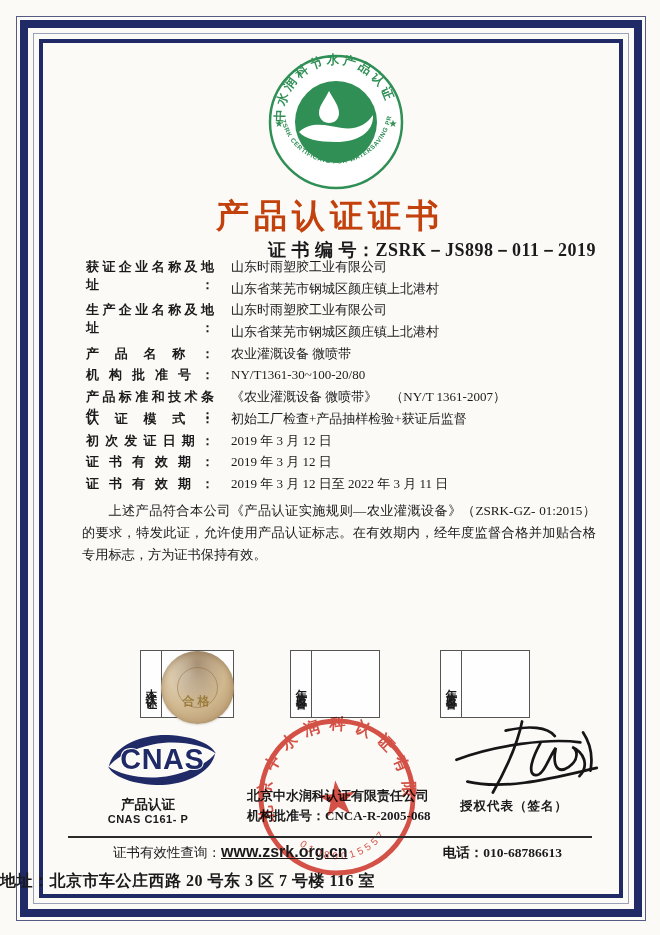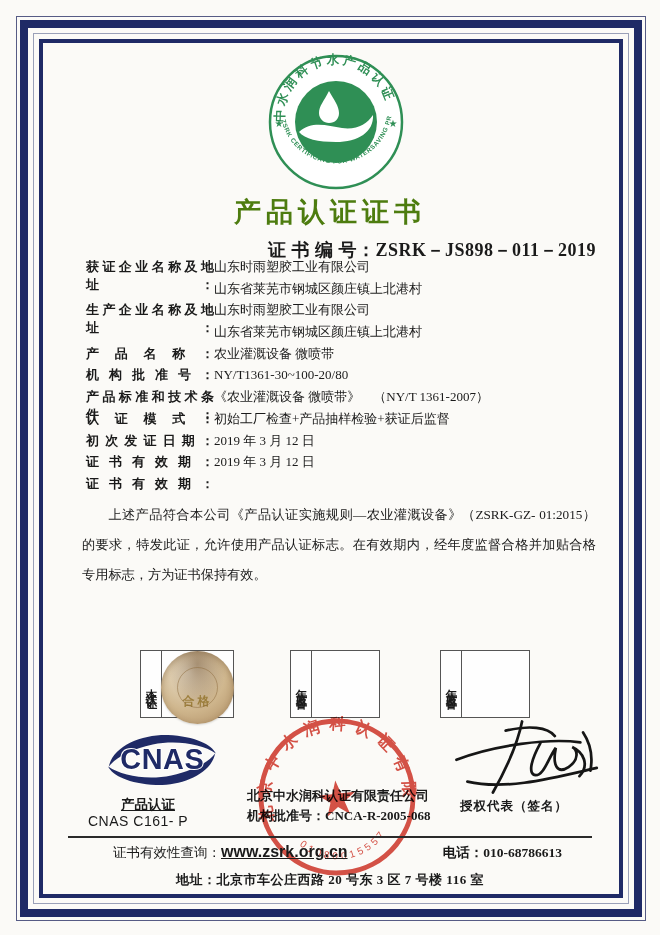--- a/index.html
+++ b/index.html
@@ -6,68 +6,68 @@
   .page{position:relative;width:660px;height:935px;background:#fbfaf7;overflow:hidden;
         font-family:"Liberation Serif","DejaVu Serif",serif;color:#1a1a1a;}
   
   .frame1{position:absolute;inset:16px 14px 14px 16px;border:1.5px solid #565b85;}
   .frame2{position:absolute;inset:20px 18px 18px 20px;border:8px solid #1f2a66;}
   .frame3{position:absolute;inset:33px 31px 31px 33px;border:1.5px solid #9aa0b8;}
   .frame4{position:absolute;inset:39px 37px 37px 39px;border:4px solid #1f2a66;}
 
   .abs{position:absolute;}
   .logo-wrap{left:266px;top:52px;width:140px;height:140px;}
-  .cert-title{left:0;right:0;top:194px;text-align:center;font-size:27px;font-weight:bold;
-              letter-spacing:5px;color:#4d7c0f;}
+  .cert-title{left:0;right:0;top:194px;text-align:center;font-size:33px;font-weight:bold;
+              letter-spacing:5px;color:#c2410c;}
   .cert-no{right:64px;top:238px;font-size:18px;font-weight:bold;letter-spacing:.5px;}
 
   .fields{left:86px;top:258px;width:512px;font-size:13px;}
-  .f-row{height:21.7px;display:flex;align-items:baseline;}
+  .f-row{height:21.7px;display:flex;align-items:baseline;gap:11px;}
   .f-label{display:inline-block;width:128px;font-weight:bold;text-align:justify;
            text-align-last:justify;flex:none;}
-  .f-value{white-space:nowrap;}
-
-  .statement{left:82px;top:500px;width:514px;font-size:13.2px;line-height:30px;
+  .f-value{margin-left:6px;white-space:nowrap;}
+
+  .statement{left:82px;top:500px;width:514px;font-size:13.2px;line-height:22px;
              text-align:justify;text-indent:2em;}
 
   .boxes-row .sbox{position:absolute;top:650px;height:66px;border:1.5px solid #555;
                    background:#fefefe;display:flex;}
   .sbox .vlab{width:21px;border-right:1.2px solid #555;font-size:11.5px;font-weight:bold;
               writing-mode:vertical-rl;text-orientation:upright;letter-spacing:3px;
               display:flex;align-items:center;justify-content:center;padding-top:4px;box-sizing:border-box;}
   .gold-seal{left:161px;top:651px;width:73px;height:73px;border-radius:50%;
              background:radial-gradient(circle at 38% 30%,#eadfca,#cfb68d 55%,#b99a70 85%,#ac8d63);
              box-shadow:inset 0 2px 6px rgba(90,60,30,.35),0 1px 2px rgba(0,0,0,.15);}
   .gold-seal::before{content:"";position:absolute;inset:0;border-radius:50%;
              background:radial-gradient(ellipse at 50% 18%,rgba(110,80,50,.5),rgba(110,80,50,0) 55%);}
   .gold-seal::after{content:"";position:absolute;inset:16px;border-radius:50%;
              border:1px solid rgba(140,105,60,.5);}
   .gold-seal .seal-txt{position:absolute;left:0;right:0;top:42px;text-align:center;
              font-size:12px;font-weight:bold;color:#95762f;letter-spacing:3px;opacity:.85;}
 
   .cnas-wrap{left:102px;top:724px;width:120px;text-align:center;}
-  .cnas-cap1{left:88px;top:796px;width:120px;text-align:center;font-size:13.5px;font-weight:bold;text-decoration:underline;}
-  .cnas-cap2{left:88px;top:813px;width:120px;font-size:14px;font-weight:normal;
+  .cnas-cap1{left:88px;top:796px;width:120px;text-align:center;font-size:13.5px;font-weight:bold;}
+  .cnas-cap2{left:88px;top:813px;width:120px;text-align:center;font-size:11px;font-weight:bold;
              font-family:"Liberation Sans","DejaVu Sans",sans-serif;letter-spacing:.5px;}
 
   .issuer{left:247px;top:786px;width:210px;font-size:13px;font-weight:bold;line-height:20px;}
 
   .sig-wrap{left:438px;top:716px;width:190px;height:82px;}
   .sig-label{left:460px;top:798px;font-size:12.5px;font-weight:bold;letter-spacing:1px;}
 
   .stamp-wrap{left:252px;top:712px;width:170px;height:170px;opacity:.88;
               mix-blend-mode:multiply;transform:rotate(-6deg);}
 
   .divider{left:68px;top:836px;width:524px;height:1.5px;background:#2a2a2a;}
   .footer-row{left:68px;top:843px;width:524px;display:flex;align-items:baseline;font-size:13.5px;}
   .footer-row .q-label{font-weight:normal;margin-left:45px;}
   .footer-row .site{font-weight:bold;text-decoration:underline;
                     font-family:Liberation Sans, sans-serif;font-size:16px;}
   .footer-row .ph{margin-left:auto;margin-right:30px;font-weight:bold;font-family:Liberation Serif, serif;}
-  .addr{left:0;right:0;top:871px;text-align:center;font-size:13px;font-weight:bold;letter-spacing:.5px;}
+  .addr{left:0;right:0;top:871px;font-size:16px;font-weight:bold;letter-spacing:.5px;}
 </style>
 </head>
 <body>
 
 <div class="page">
   <div class="frame1"></div>
   <div class="frame2"></div>
   <div class="frame3"></div>
   <div class="frame4"></div>
 
@@ -133,20 +133,21 @@
     <div class="f-row">
       <span class="f-label">初次发证日期：</span>
       <span class="f-value">2019 年 3 月 12 日</span>
     </div>
     <div class="f-row">
       <span class="f-label">证书有效期：</span>
       <span class="f-value">2019 年 3 月 12 日</span>
     </div>
     <div class="f-row">
       <span class="f-label">证书有效期：</span>
+      <span class="f-value">2019 年 3 月 12 日至 2022 年 3 月 11 日</span>
     </div>
   </div>
 
   <div class="abs statement">上述产品符合本公司《产品认证实施规则—农业灌溉设备》（ZSRK-GZ- 01:2015）的要求，特发此证，允许使用产品认证标志。在有效期内，经年度监督合格并加贴合格专用标志，方为证书保持有效。</div>
 
   <div class="boxes-row">
     <div class="sbox" style="left:140px;width:92px;">
       <div class="vlab">本次认证</div>
     </div>
     <div class="sbox" style="left:290px;width:88px;">

